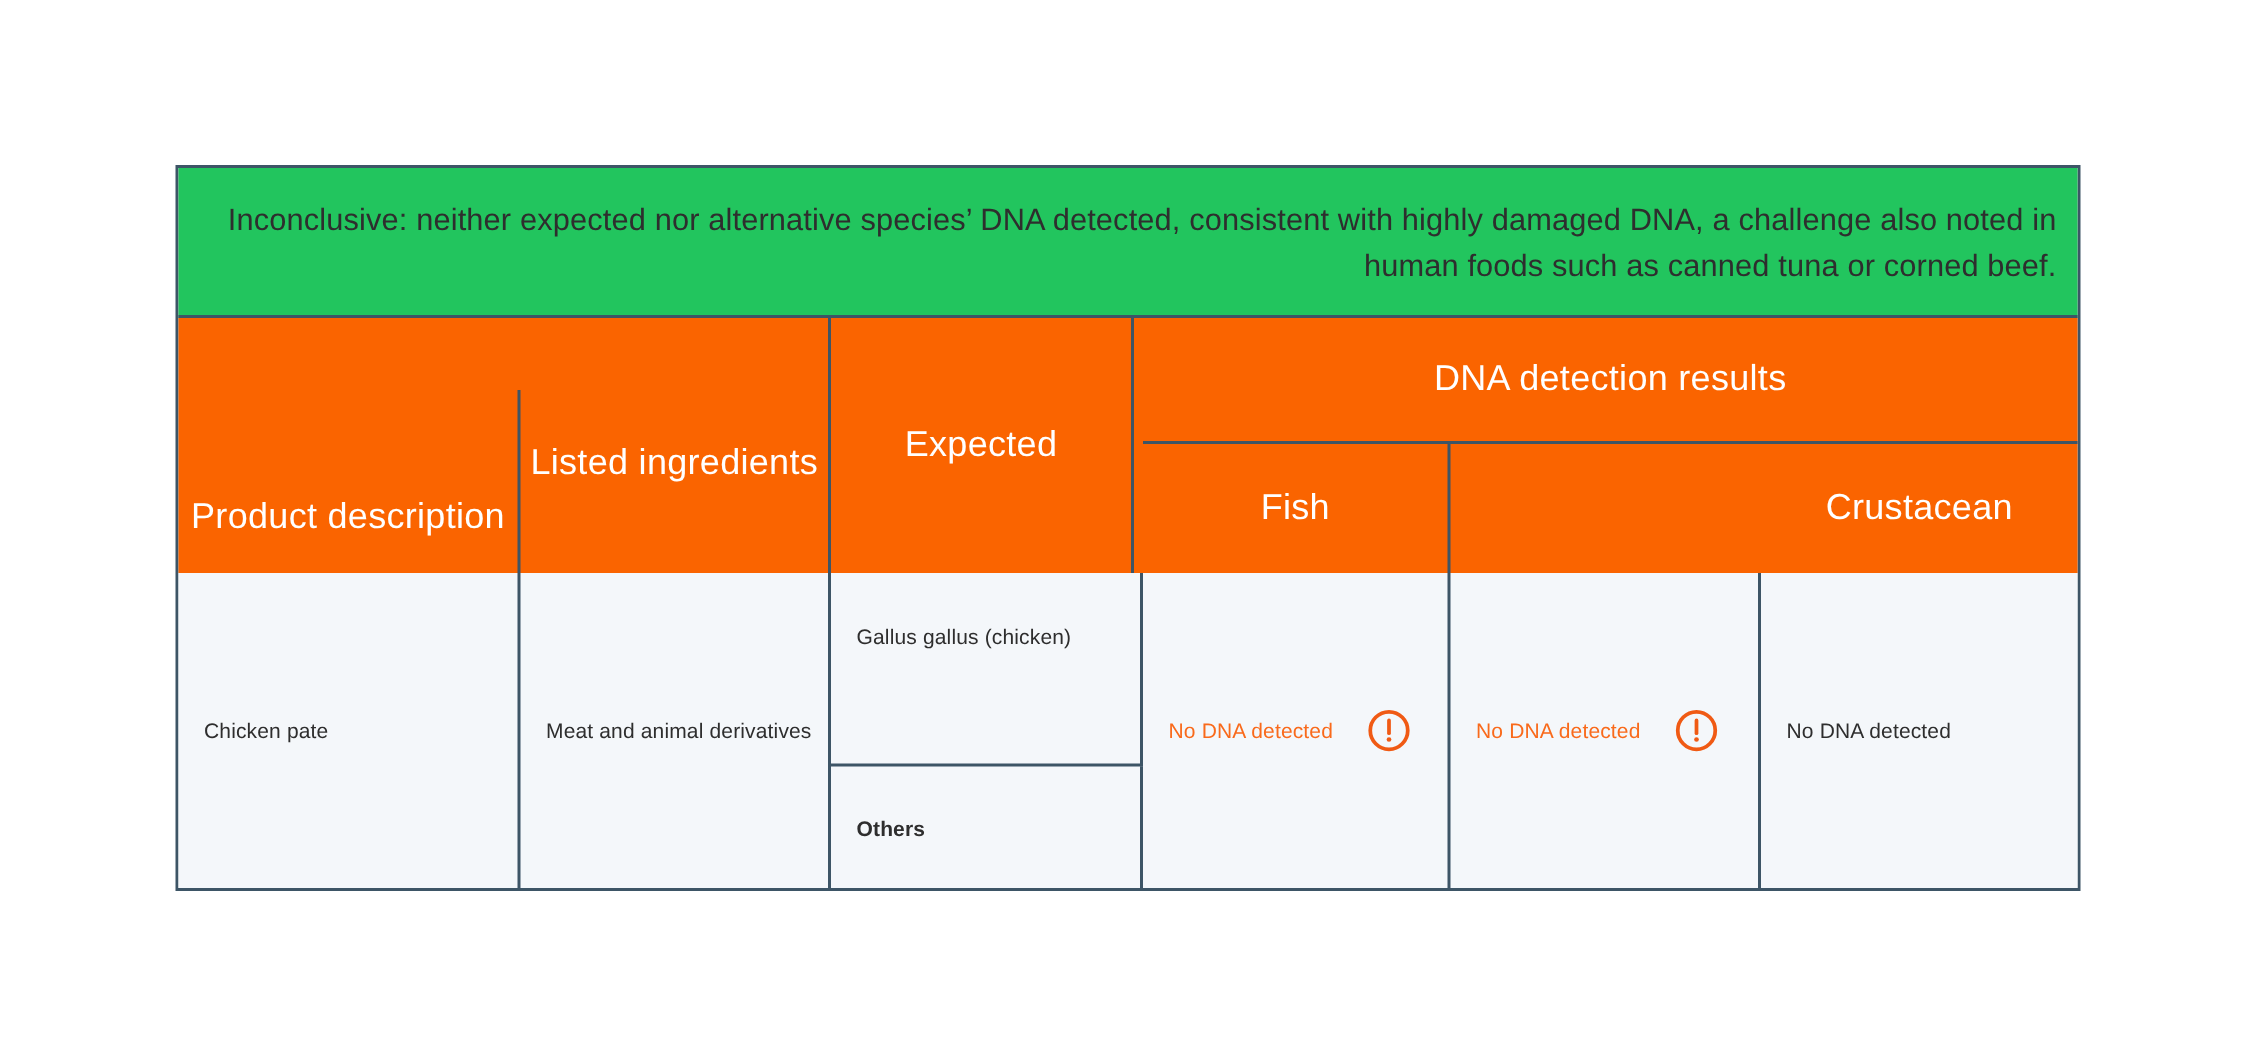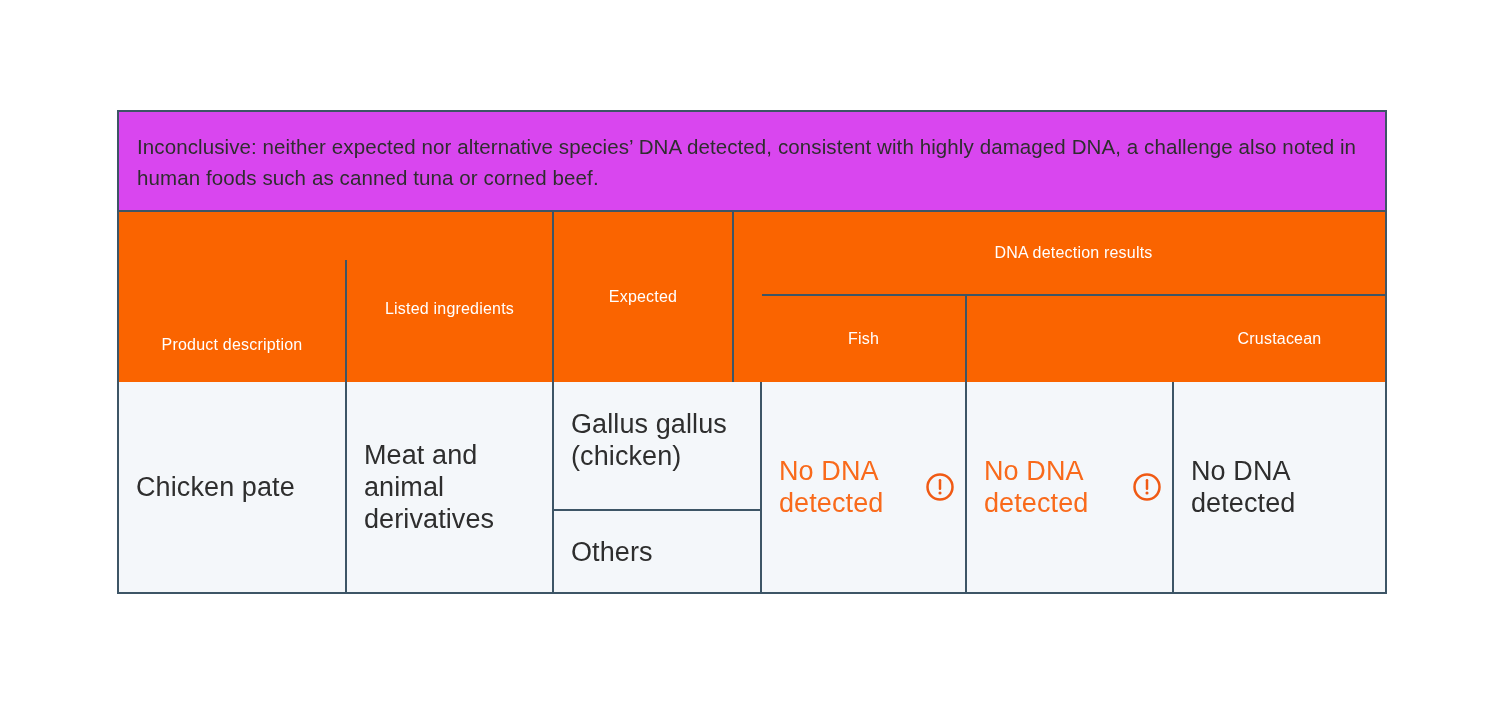--- a/index.html
+++ b/index.html
@@ -26,22 +26,23 @@
   }
 
   
   .note-row {
     position: absolute;
     left: 0;
     top: 0;
     width: 100%;
     height: 100px;
     box-sizing: border-box;
-    background: #d946ef;
+    background: #22c55e;
     border-bottom: 2px solid #3d5566;
+    text-align: right;
   }
   .note-text {
     position: absolute;
     left: 18px;
     top: 19px;
     right: 14px;
     font-size: 20.5px;
     line-height: 31px;
     color: #2e2e2e;
     letter-spacing: 0.1px;
@@ -57,27 +58,27 @@
     background: #fa6400;
   }
   .hcell {
     position: absolute;
     box-sizing: border-box;
     display: flex;
     align-items: center;
     justify-content: center;
     text-align: center;
     color: #ffffff;
-    font-size: 16px;
+    font-size: 24px;
     line-height: 30px;
     letter-spacing: 0.2px;
   }
   .h-product      { left: 0px;   top: 0px;  width: 228px; height: 170px; border-right: 2px solid #3d5566; margin-top: 48px; }
   .h-ingredients  { left: 228px; top: 0px;  width: 207px; height: 194px; border-right: 2px solid #3d5566; }
-  .h-expected     { left: 435px; top: 0px;  width: 180px; height: 170px; border-right: 2px solid #3d5566; }
+  .h-expected     { left: 435px; top: 0px;  width: 202px; height: 170px; border-right: 2px solid #3d5566; }
   .h-dna          { left: 643px; top: 0px;  width: 623px; height: 84px;  border-bottom: 2px solid #3d5566; }
   .h-meat         { left: 643px; top: 84px; width: 205px; height: 86px;  border-right: 2px solid #3d5566; }
   .h-fish         { left: 848px; top: 84px; width: 207px; height: 86px;  border-right: 2px solid #3d5566; }
   .h-crustacean   { left: 1055px;top: 84px; width: 211px; height: 86px; }
 
   
   .data-band {
     position: absolute;
     left: 0;
     top: 270px;
@@ -85,29 +86,29 @@
     height: 210px;
     background: #f4f7fa;
   }
   .dcell {
     position: absolute;
     box-sizing: border-box;
     display: flex;
     align-items: center;
     padding-left: 17px;
     padding-right: 10px;
-    font-size: 27px;
+    font-size: 14px;
     line-height: 32px;
     color: #2e2e2e;
     letter-spacing: 0.1px;
   }
   .d-product     { left: 0px;   top: 0px;   width: 228px; height: 210px; border-right: 2px solid #3d5566; }
   .d-ingredients { left: 228px; top: 0px;   width: 207px; height: 210px; border-right: 2px solid #3d5566; }
   .d-expected-a  { left: 435px; top: 0px;   width: 208px; height: 129px; border-right: 2px solid #3d5566; border-bottom: 2px solid #3d5566; align-items: flex-start; padding-top: 26px; }
-  .d-expected-b  { left: 435px; top: 129px; width: 208px; height: 81px;  border-right: 2px solid #3d5566; }
+  .d-expected-b  { left: 435px; top: 129px; width: 208px; height: 81px;  border-right: 2px solid #3d5566; font-weight: bold; }
   .d-meat        { left: 643px; top: 0px;   width: 205px; height: 210px; border-right: 2px solid #3d5566; }
   .d-fish        { left: 848px; top: 0px;   width: 207px; height: 210px; border-right: 2px solid #3d5566; }
   .d-crustacean  { left: 1055px;top: 0px;   width: 211px; height: 210px; }
 
   .result-flag { color: #f96a1b; }
   .result-plain { color: #2e2e2e; }
 
   .result-inner {
     display: flex;
     align-items: center;

